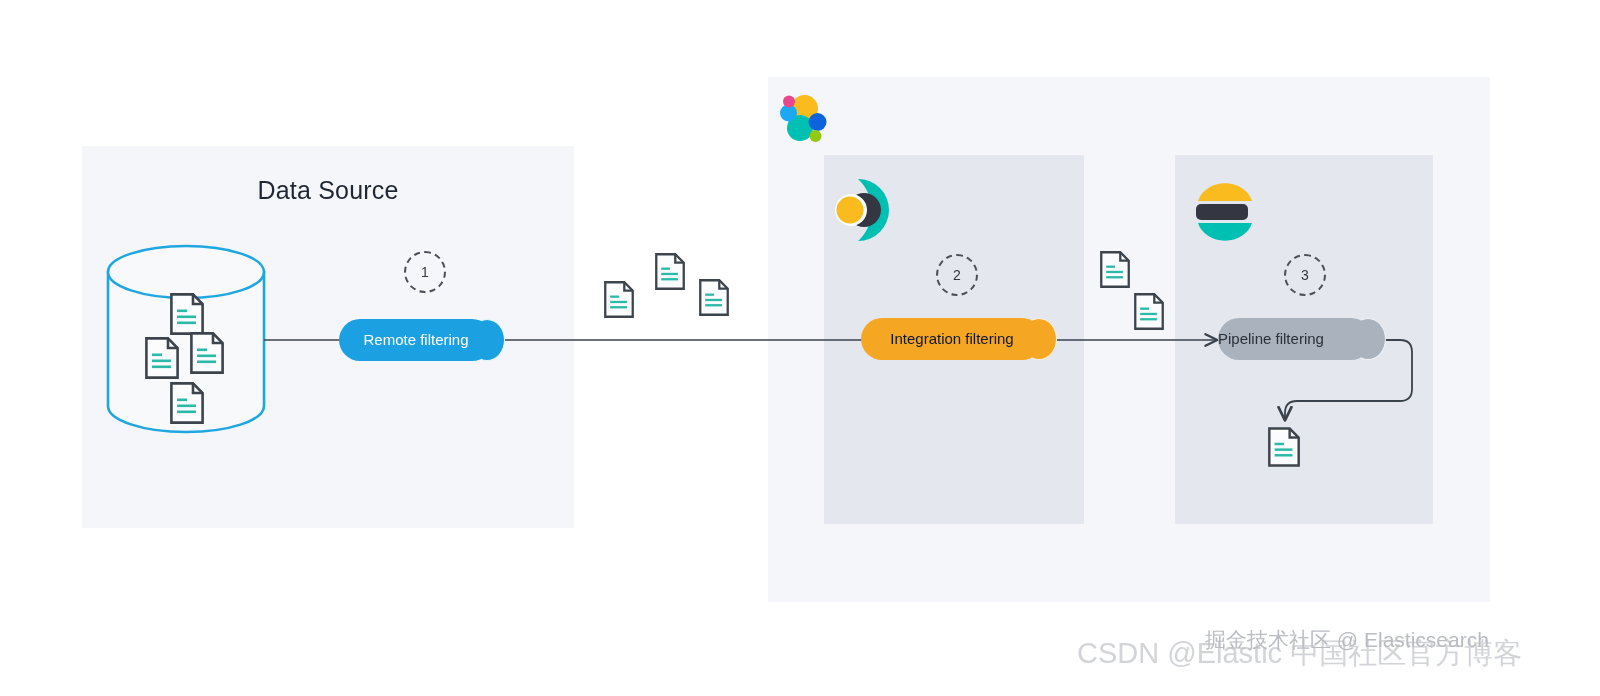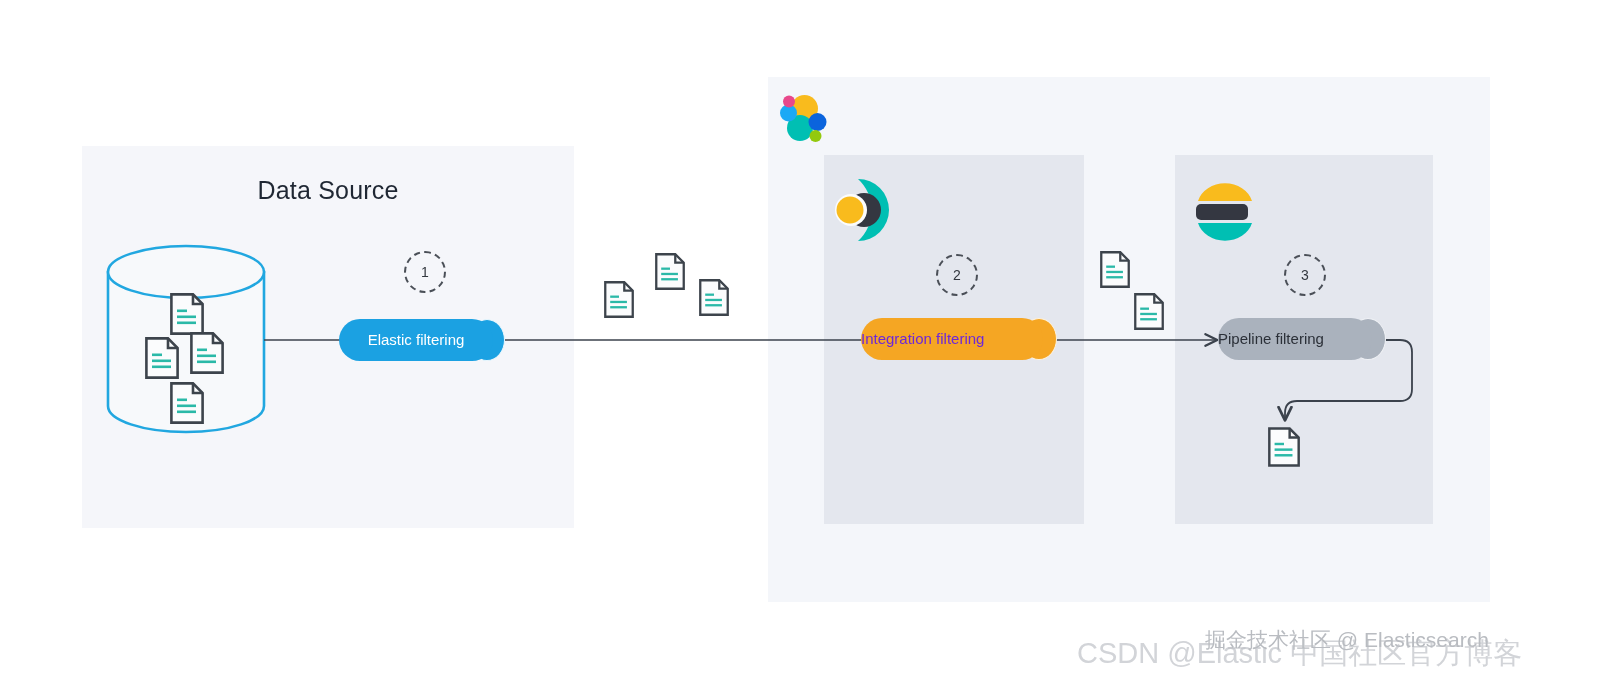--- a/index.html
+++ b/index.html
@@ -55,21 +55,21 @@
   }
 
   #pill-remote{left:339px;top:319px;width:166px;}
   #pill-remote .body{width:154px;background:#1ba1e2;}
   #pill-remote .cap{left:130px;background:#1ba1e2;border:1.6px solid #eaf7fd;box-sizing:border-box;}
   #pill-remote .label{left:0;width:154px;text-align:center;color:#ffffff;}
 
   #pill-integration{left:861px;top:318px;width:196px;}
   #pill-integration .body{width:182px;background:#f5a623;}
   #pill-integration .cap{left:160px;background:#f5a623;border:1.6px solid #fdf2de;box-sizing:border-box;}
-  #pill-integration .label{left:0;width:182px;color:#6d28d9;}
+  #pill-integration .label{left:0;width:182px;text-align:center;color:#0f172a;}
 
   #pill-pipeline{left:1218px;top:318px;width:168px;}
   #pill-pipeline .body{width:154px;background:#aab2bd;}
   #pill-pipeline .cap{left:132px;background:#aab2bd;border:1.6px solid #f0f2f6;box-sizing:border-box;}
   #pill-pipeline .label{left:0;width:154px;text-align:left;color:#2b3038;}
 
   
   .num-circle{
     position:absolute;width:38px;height:38px;border-radius:50%;
     border:2px dashed #4a4f57;
@@ -185,21 +185,21 @@
     <g transform="translate(1196,179)">
       <path d="M2,22 A28,24 0 0 1 56,22 Z" fill="#f9bb1d"></path>
       <rect x="0" y="25" width="52" height="16" rx="5" fill="#343741"></rect>
       <path d="M2,44 A28,24 0 0 0 56,44 Z" fill="#00bfb3"></path>
     </g>
   </svg>
 
   <div class="pill" id="pill-remote">
     <div class="cap"></div>
     <div class="body"></div>
-    <div class="label">Elastic filtering</div>
+    <div class="label">Remote filtering</div>
   </div>
 
   <div class="pill" id="pill-integration">
     <div class="cap"></div>
     <div class="body"></div>
     <div class="label">Integration filtering</div>
   </div>
 
   <div class="pill" id="pill-pipeline">
     <div class="cap"></div>

